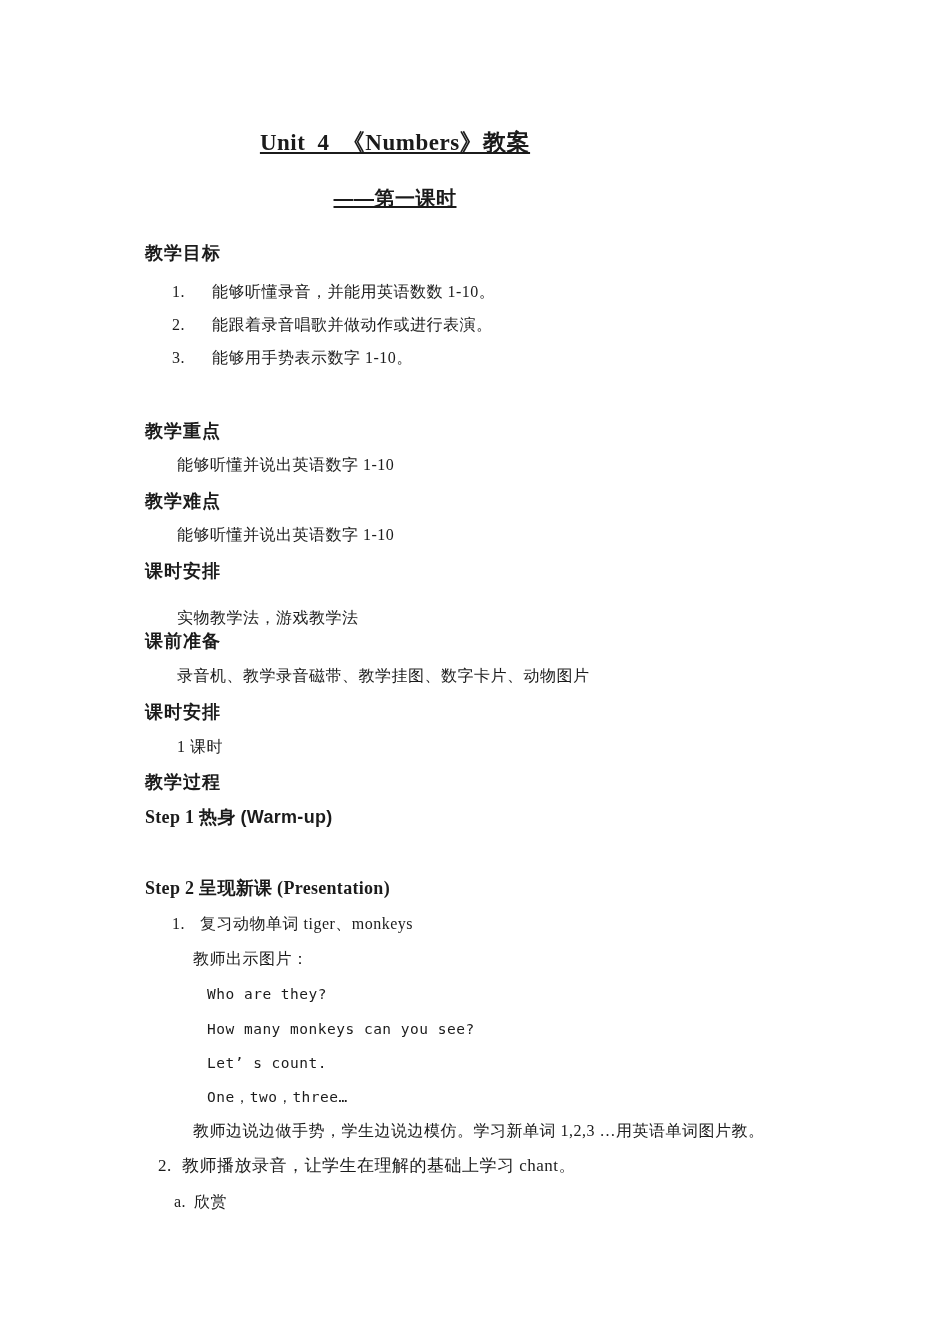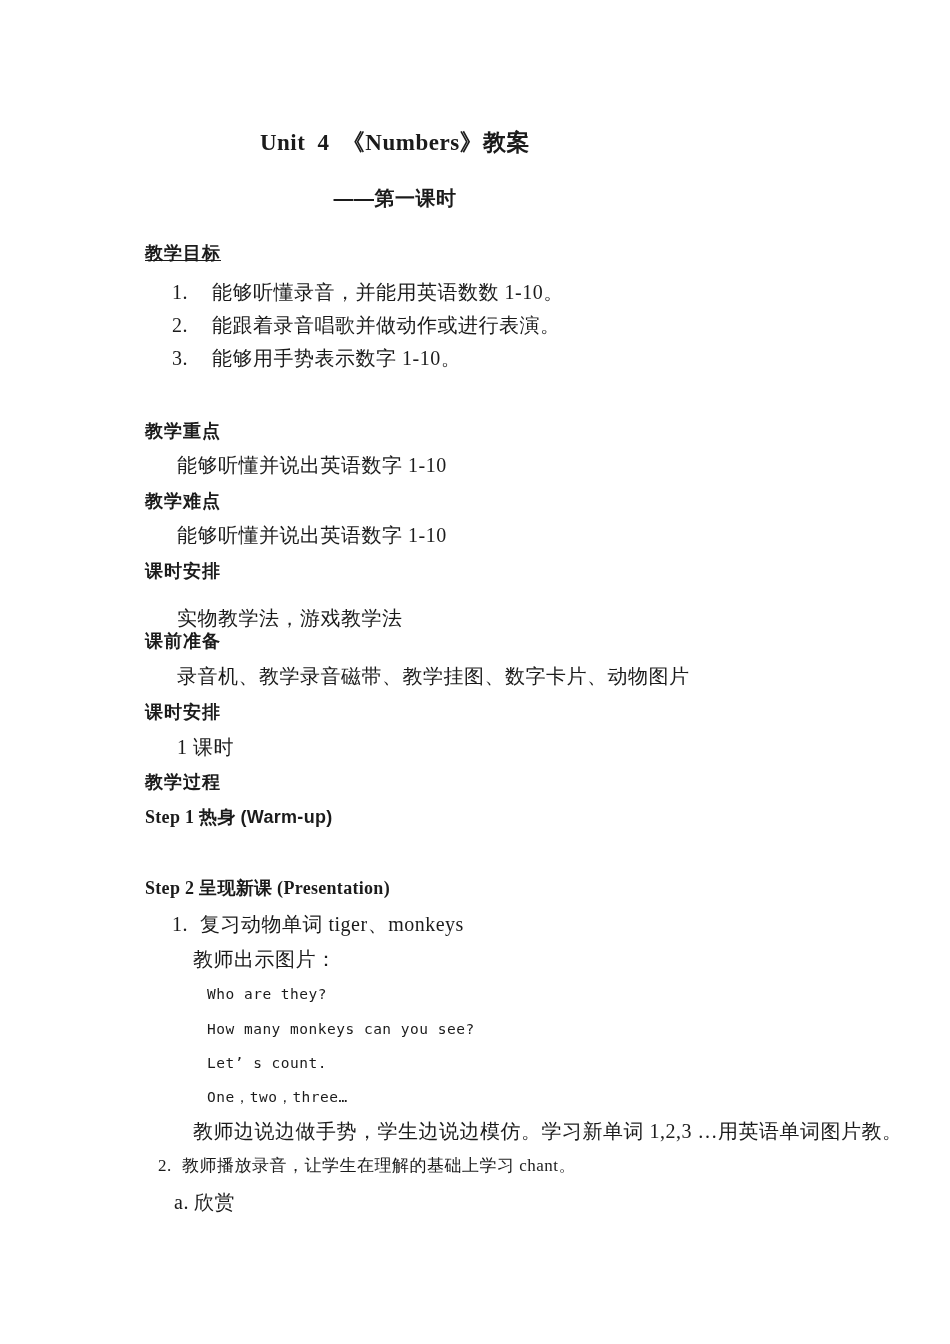--- a/index.html
+++ b/index.html
@@ -5,54 +5,54 @@
   html,body{margin:0;padding:0;background:#ffffff;}
   .page{
     position:relative;
     width:950px;height:1344px;
     background:#ffffff;
     color:#1b1b1b;
     font-family:"Liberation Serif", serif;
     overflow:hidden;
   }
   .line{position:absolute;line-height:32px;white-space:nowrap;}
-  .center{left:0;width:790px;text-align:center;}
+  .center{left:0;width:790px;text-align:center;text-decoration:underline;}
   .doc-title{
     font-size:23px;font-weight:bold;word-spacing:6px;letter-spacing:.5px;
   }
   .doc-subtitle{
     font-size:20px;font-weight:bold;
     font-family:"Liberation Sans", sans-serif;letter-spacing:.5px;
   }
   .h{
     font-size:18px;font-weight:bold;
     font-family:"Liberation Sans", sans-serif;letter-spacing:1px;
   }
   .step{font-size:18px;font-weight:bold;letter-spacing:.3px;}
   .paren-sans{font-family:Liberation Sans, sans-serif;font-size:18px;}
   .paren-serif{font-family:"Liberation Serif", serif;font-size:18px;}
-  .b16{font-size:20px;letter-spacing:.5px;}
+  .b16{font-size:16px;letter-spacing:.5px;}
   .b17{font-size:17px;letter-spacing:.5px;}
   .mono{font-family:"DejaVu Sans Mono", monospace;font-size:14.5px;letter-spacing:.5px;}
   .num{display:inline-block;}
   .num-w40{width:40px;}
   .num-w28{width:28px;}
   .num-w24{width:24px;}
   .num-w20{width:20px;}
 </style>
 </head>
 <body>
 
 <div class="page">
 
   <div class="line center doc-title" style="top:127px;">Unit 4 《Numbers》教案</div>
 
   <div class="line center doc-subtitle" style="top:182px;">——第一课时</div>
 
-  <div class="line h" style="left:145px;top:237px;text-decoration:underline;">教学目标</div>
+  <div class="line h" style="left:145px;top:237px;">教学目标</div>
 
   <div class="line b16" style="left:172px;top:276px;">
     <span class="num num-w40">1.</span><span>能够听懂录音，并能用英语数数 1-10。</span>
   </div>
   <div class="line b16" style="left:172px;top:309px;">
     <span class="num num-w40">2.</span><span>能跟着录音唱歌并做动作或进行表演。</span>
   </div>
   <div class="line b16" style="left:172px;top:342px;">
     <span class="num num-w40">3.</span><span>能够用手势表示数字 1-10。</span>
   </div>

